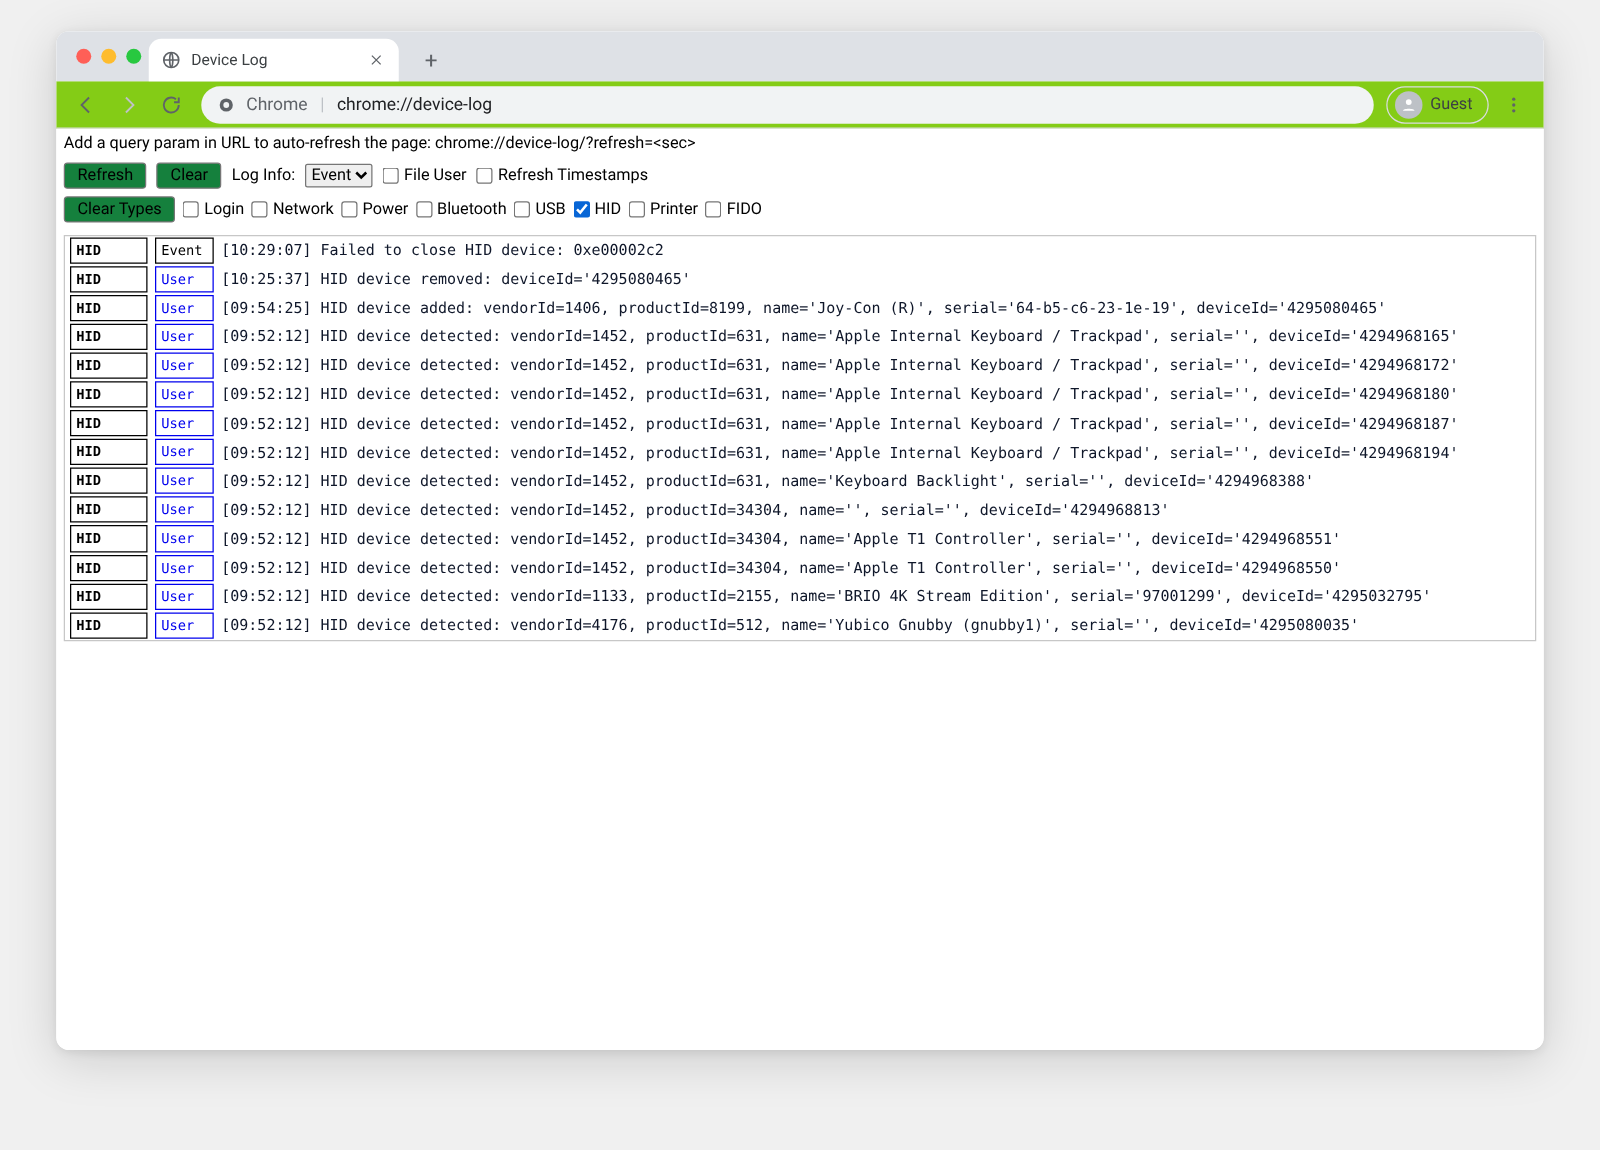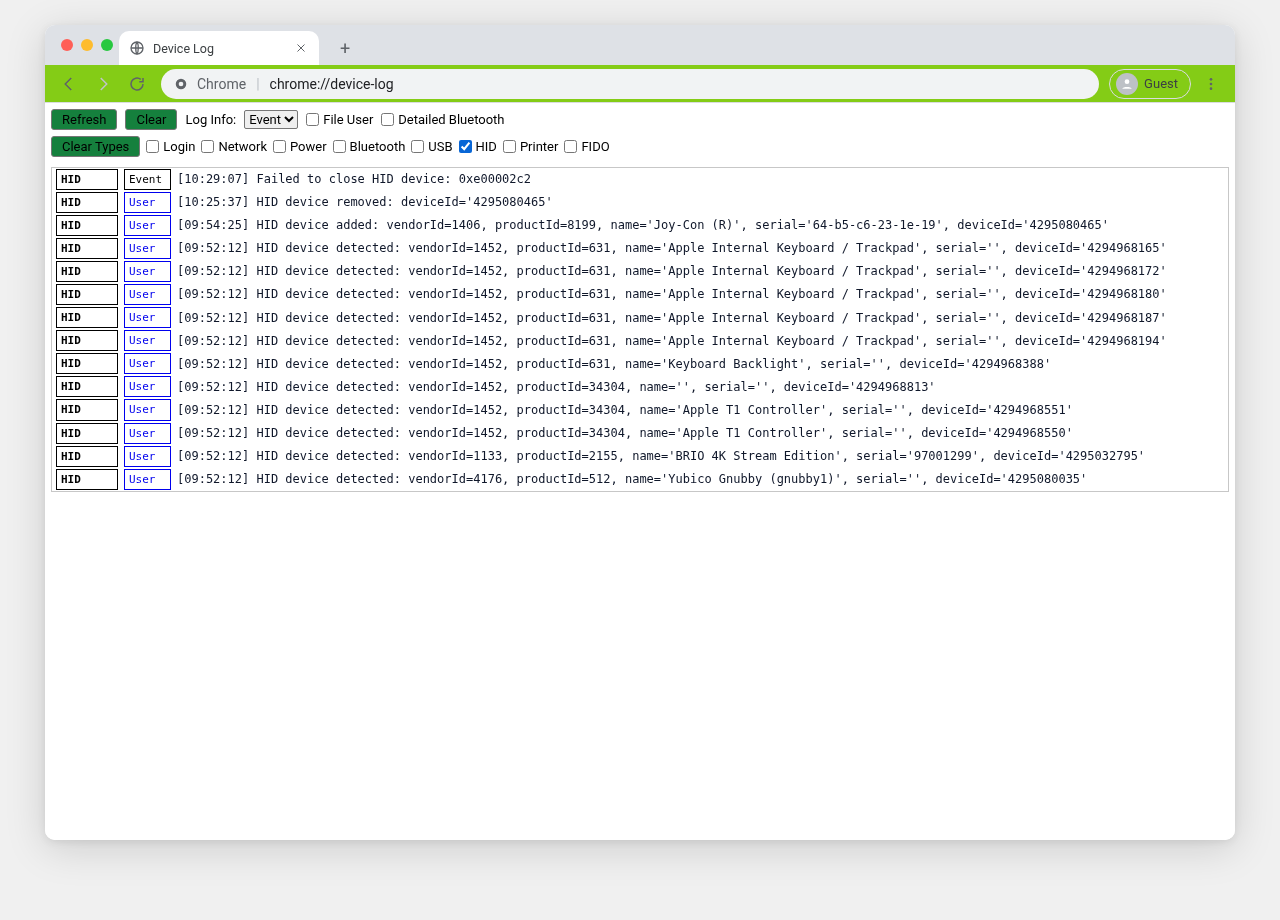--- a/index.html
+++ b/index.html
@@ -290,35 +290,36 @@
     <div class="kebab">
       <svg viewBox="0 0 24 24">
           <circle cx="12" cy="5" r="2"></circle>
           <circle cx="12" cy="12" r="2"></circle>
           <circle cx="12" cy="19" r="2"></circle>
         </svg>
     </div>
   </div>
 
   <div class="page">
+    <div class="hint">Add a query param in URL to auto-refresh the page: chrome://device-log/?refresh=&lt;sec&gt;</div>
 
     <div class="controls-row">
       <button class="btn">Refresh</button>
       <button class="btn">Clear</button>
       <span class="lbl">Log Info:</span>
       <select>
         <option>Event</option>
       </select>
       <label class="chk-group">
         <input type="checkbox" style="">
         <span>File User</span>
       </label>
       <label class="chk-group">
         <input type="checkbox" style="">
-        <span>Detailed Bluetooth</span>
+        <span>Refresh Timestamps</span>
       </label>
     </div>
 
     <div class="controls-row2">
       <button class="btn">Clear Types</button>
       <span id="type-filters" style="display:flex;gap:6px;flex-wrap:wrap;">
           <label class="chk-group">
             <input type="checkbox" style="">
             <span>Login</span>
           </label>

